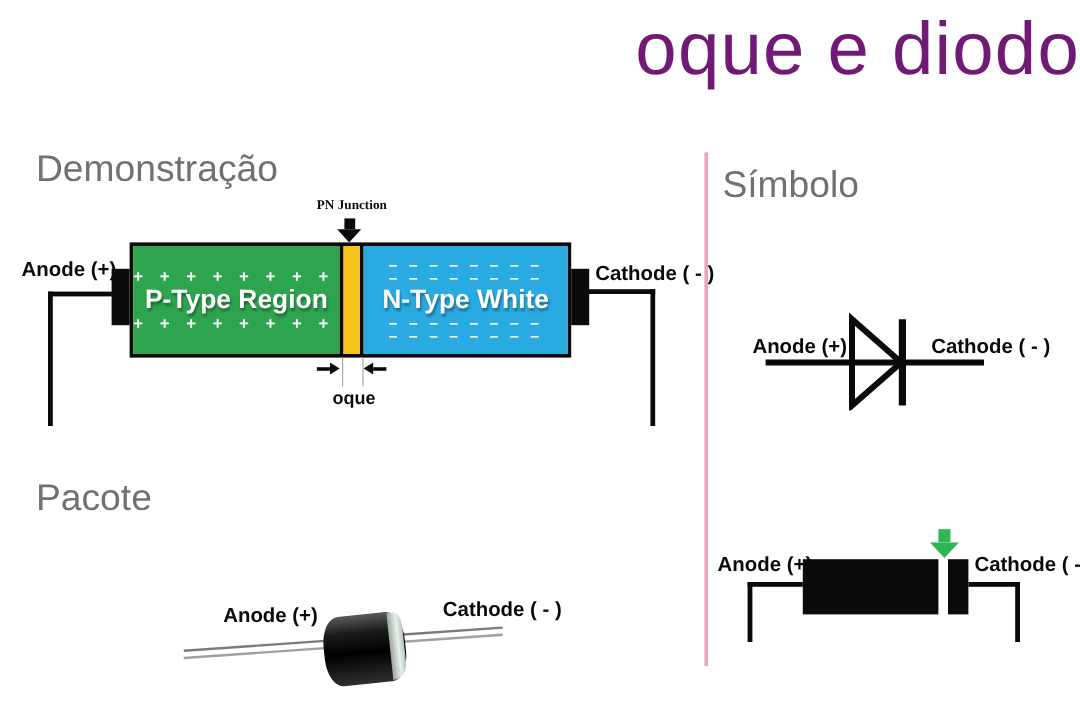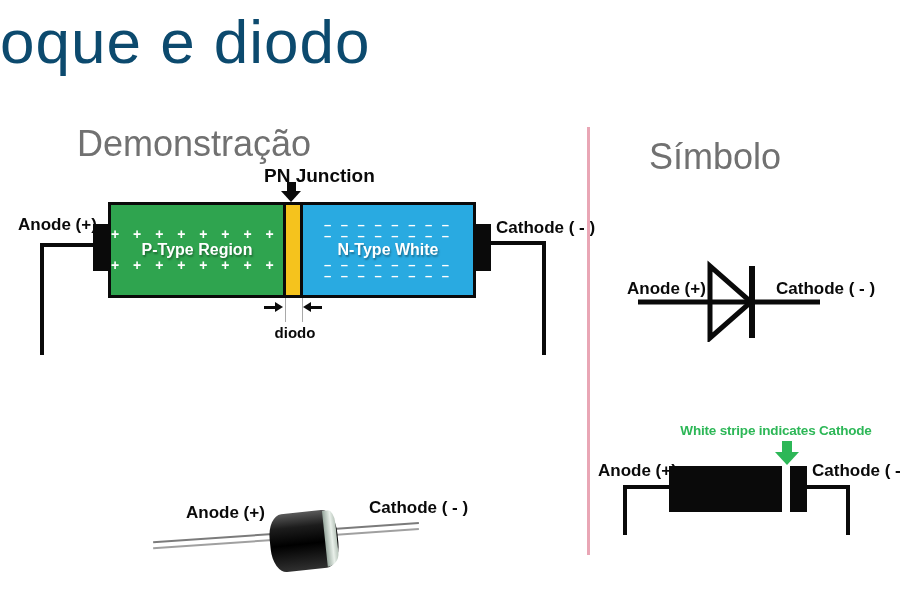--- a/index.html
+++ b/index.html
@@ -2,48 +2,48 @@
 <html><head>
 <meta charset="utf-8">
 <style>
   html,body{margin:0;padding:0;background:#fff;}
   .canvas{
     position:relative;width:900px;height:600px;background:#ffffff;
     font-family:"Liberation Sans",sans-serif;overflow:hidden;
   }
   
   .slide-title{
-    position:absolute;top:6px;left:0;width:100%;text-align:left;
-    font-size:62px;color:#0c4a6e;letter-spacing:1px;
+    position:absolute;top:6px;left:0;width:100%;text-align:right;
+    font-size:62px;color:#701a75;letter-spacing:1px;
   }
-  .sec-heading{position:absolute;font-size:36px;color:#717171;margin-left:47px;}
+  .sec-heading{position:absolute;font-size:31px;color:#717171;}
   .h-demo{left:30px;top:123px;}
   .h-pacote{left:30px;top:397px;}
   .h-simbolo{left:602px;top:136px;}
 
   
   .bold-label{position:absolute;font-weight:bold;font-size:17px;color:#0a0a0a;white-space:nowrap;}
   .wire{position:absolute;background:#0a0a0a;}
   .terminal{position:absolute;background:#0a0a0a;}
 
   
   .demo-body{
     position:absolute;left:108px;top:202px;width:368px;height:96px;
     border:3px solid #0a0a0a;box-sizing:border-box;display:flex;background:#fff;
   }
   .region{display:flex;flex-direction:column;align-items:center;justify-content:center;color:#fff;overflow:hidden;}
   .p-region{width:172px;background:#2fa44f;}
   .junction{width:20px;background:#f5c31d;border-left:3px solid #0a0a0a;border-right:3px solid #0a0a0a;box-sizing:border-box;}
   .n-region{flex:1;background:#29aae1;}
-  .region-label{font-weight:bold;font-size:16px;white-space:nowrap;text-shadow:1px 2px 2px rgba(0,0,0,0.35);}
+  .region-label{font-weight:bold;font-size:22px;white-space:nowrap;text-shadow:1px 2px 2px rgba(0,0,0,0.35);}
   .deco-row{font-weight:bold;font-size:14px;letter-spacing:5px;line-height:13px;white-space:nowrap;text-align:center;width:100%;}
   .dash-row{font-size:13px;letter-spacing:3px;line-height:11px;}
 
   
-  .pn-label{left:264px;top:165px;font-size:19px;}
+  .pn-label{left:264px;top:165px;font-size:11px;font-family:Liberation Serif, serif;}
   .down-arrow{position:absolute;display:flex;flex-direction:column;align-items:center;}
   .down-arrow .stem{width:9px;height:9px;background:#0a0a0a;}
   .down-arrow .head{width:0;height:0;border-left:10px solid transparent;border-right:10px solid transparent;border-top:11px solid #0a0a0a;}
   .pn-arrow{left:281px;top:182px;}
 
   
   .meas{position:absolute;display:flex;align-items:center;}
   .meas .tail{width:11px;height:3px;background:#0a0a0a;}
   .meas .head-r{width:0;height:0;border-top:5px solid transparent;border-bottom:5px solid transparent;border-left:8px solid #0a0a0a;}
   .meas .head-l{width:0;height:0;border-top:5px solid transparent;border-bottom:5px solid transparent;border-right:8px solid #0a0a0a;}
@@ -84,20 +84,21 @@
   .stripe-cap{position:absolute;left:790px;top:466px;width:17px;height:46px;background:#0a0a0a;}
 </style>
 </head>
 <body>
 
 <div class="canvas">
 
   <div class="slide-title">oque e diodo</div>
 
   <div class="sec-heading h-demo">Demonstração</div>
+  <div class="sec-heading h-pacote">Pacote</div>
   <div class="sec-heading h-simbolo">Símbolo</div>
 
   <div class="bold-label pn-label" style="left:264px;top:165px;">PN Junction</div>
   <div class="down-arrow pn-arrow">
     <div class="stem"></div>
     <div class="head"></div>
   </div>
 
   <div class="bold-label" style="left:18px;top:215px;">Anode (+)</div>
   <div class="bold-label" style="left:496px;top:218px;">Cathode ( - )</div>
@@ -129,21 +130,21 @@
   <div class="meas meas-left">
     <div class="tail"></div>
     <div class="head-r"></div>
   </div>
   <div class="meas meas-right">
     <div class="head-l"></div>
     <div class="tail"></div>
   </div>
   <div class="tick tick1"></div>
   <div class="tick tick2"></div>
-  <div class="bold-label small-note">diodo</div>
+  <div class="bold-label small-note">oque</div>
 
   <div class="bold-label" style="left:186px;top:503px;">Anode (+)</div>
   <div class="bold-label" style="left:369px;top:498px;">Cathode ( - )</div>
 
   <div class="lead" style="left:153px;top:537px;width:124px;"></div>
   <div class="lead lead2" style="left:153px;top:543px;width:124px;"></div>
   <div class="lead" style="left:333px;top:525px;width:86px;"></div>
   <div class="lead lead2" style="left:333px;top:531px;width:86px;"></div>
   <div class="pkg-body">
     <div class="pkg-cap"></div>
@@ -152,21 +153,20 @@
   <div class="divider"></div>
 
   <div class="bold-label" style="left:627px;top:279px;">Anode (+)</div>
   <div class="bold-label" style="left:776px;top:279px;">Cathode ( - )</div>
   <svg class="symbol-svg" width="245" height="84" viewBox="0 0 245 84">
     <line x1="16" y1="44" x2="198" y2="44" stroke="#0a0a0a" stroke-width="5"></line>
     <polygon points="88,8 88,80 129,44" fill="none" stroke="#0a0a0a" stroke-width="5" stroke-linejoin="miter"></polygon>
     <line x1="130" y1="8" x2="130" y2="80" stroke="#0a0a0a" stroke-width="6"></line>
   </svg>
 
-  <div class="stripe-note">White stripe indicates Cathode</div>
   <div class="down-arrow green-arrow">
     <div class="stem"></div>
     <div class="head"></div>
   </div>
 
   <div class="bold-label" style="left:598px;top:461px;">Anode (+)</div>
   <div class="bold-label" style="left:812px;top:461px;">Cathode ( - )</div>
 
   <div class="stripe-body"></div>
   <div class="stripe-cap"></div>

